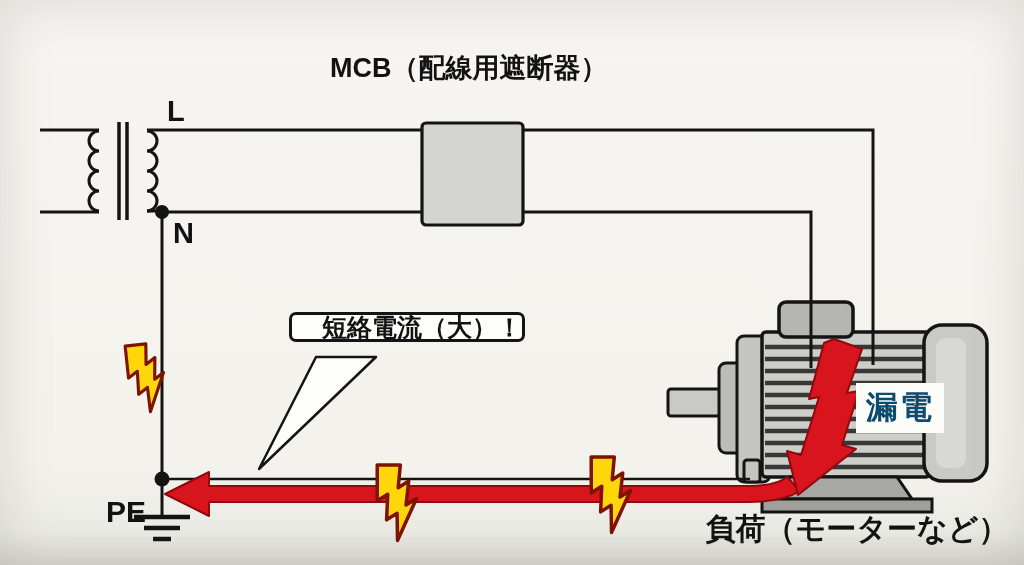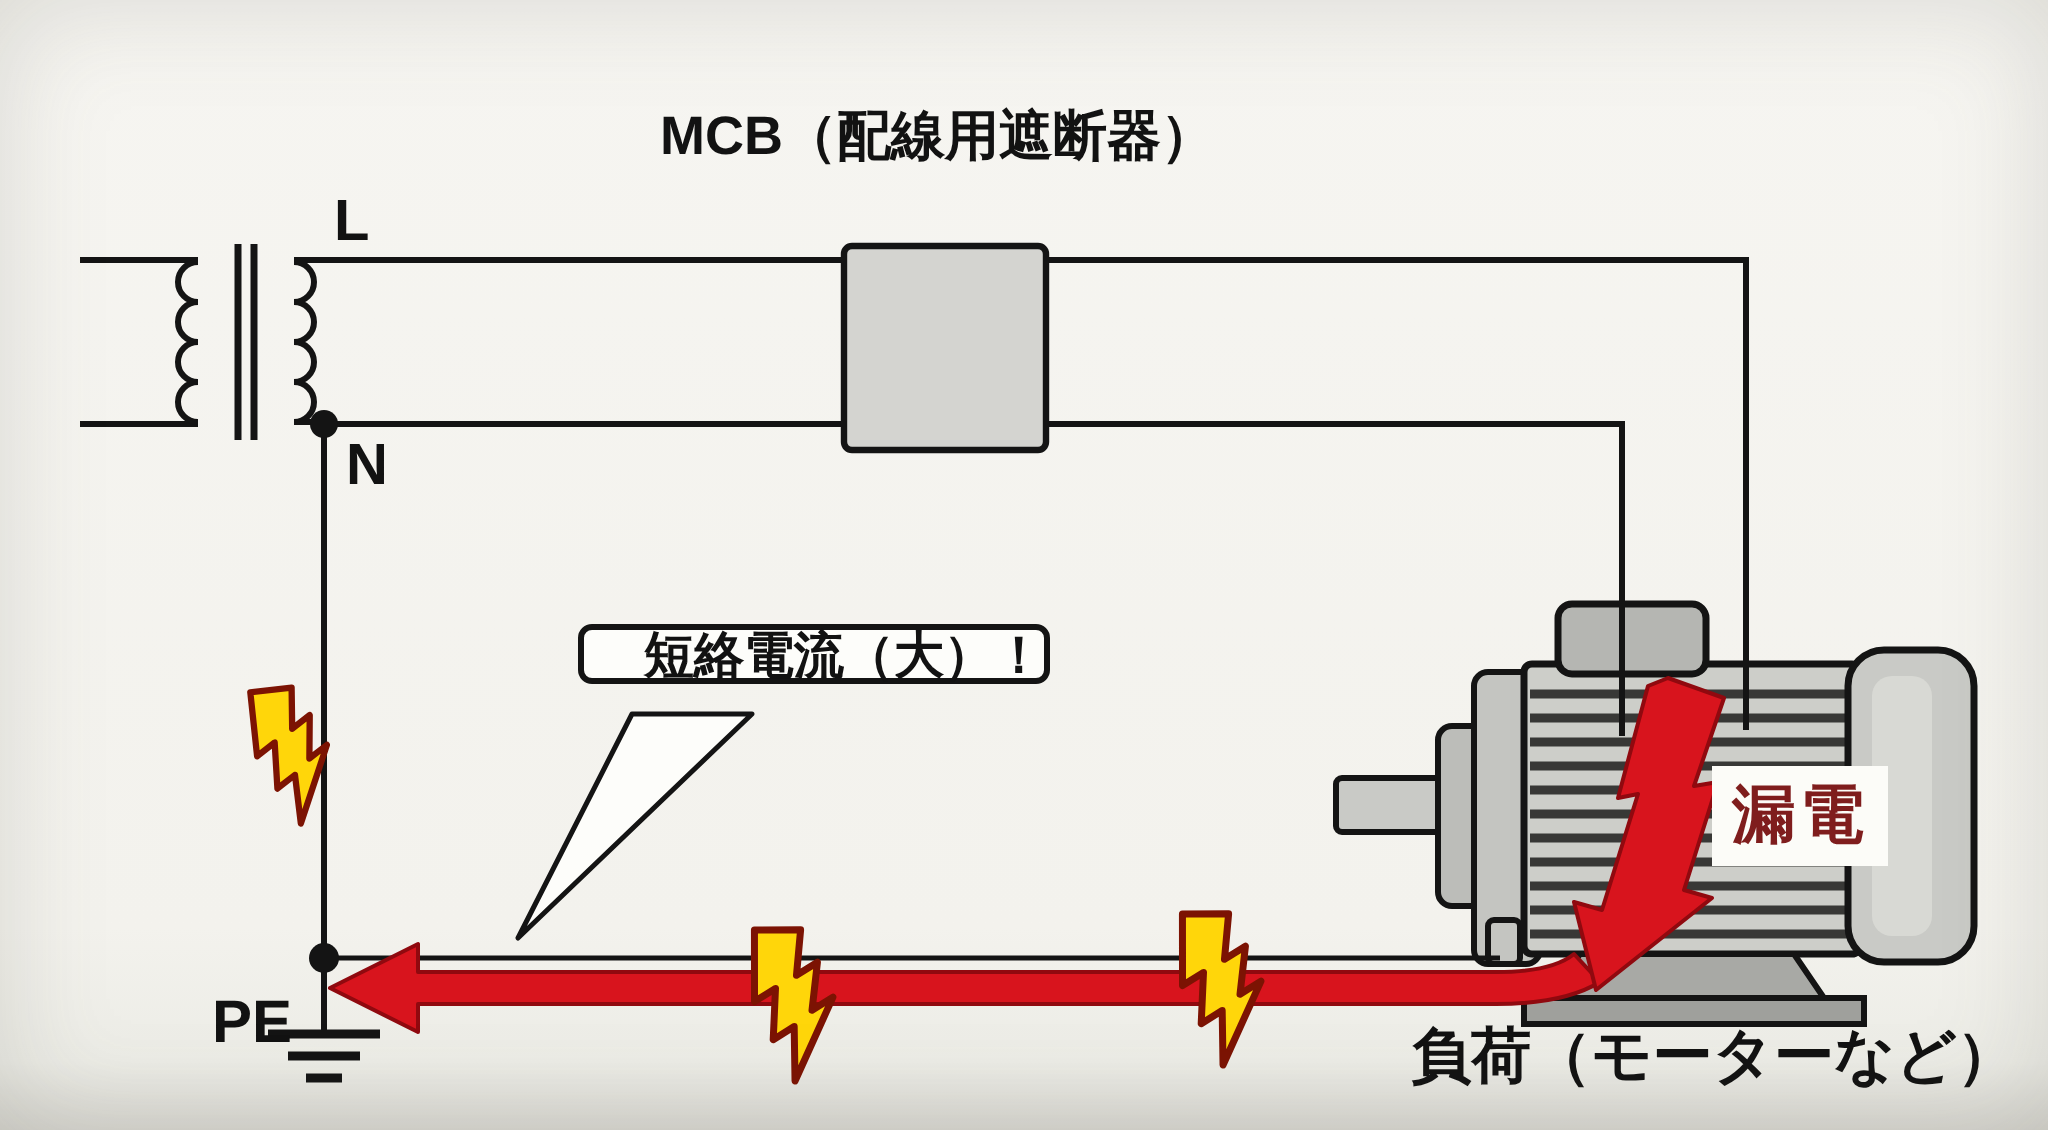--- a/index.html
+++ b/index.html
@@ -22,21 +22,21 @@
   .lbl-PE{left:106px;top:459px;font-size:30px;margin-top:36px;}
   .callout{
     position:absolute;left:277px;top:312px;width:236px;height:30px;
     background:#fdfdfa;border:3px solid #141414;border-radius:7px;
     display:flex;align-items:center;justify-content:flex-end;
     font-weight:bold;font-size:25px;color:#121212;box-sizing:border-box;white-space:nowrap;margin-left:12px;
   }
   .leak{
     position:absolute;left:856px;top:383px;width:88px;height:50px;
     background:#fcfcf8;display:flex;align-items:center;justify-content:center;
-    font-weight:bold;font-size:32px;color:#7f1d1d;letter-spacing:2px;
+    font-weight:bold;font-size:32px;color:#0c4a6e;letter-spacing:2px;
   }
   .load-lbl{left:690px;top:512px;width:334px;text-align:center;font-size:30px;}
 </style>
 </head>
 <body>
 
 <div class="stage">
 
   <svg width="1024" height="565" viewBox="0 0 1024 565">
 

